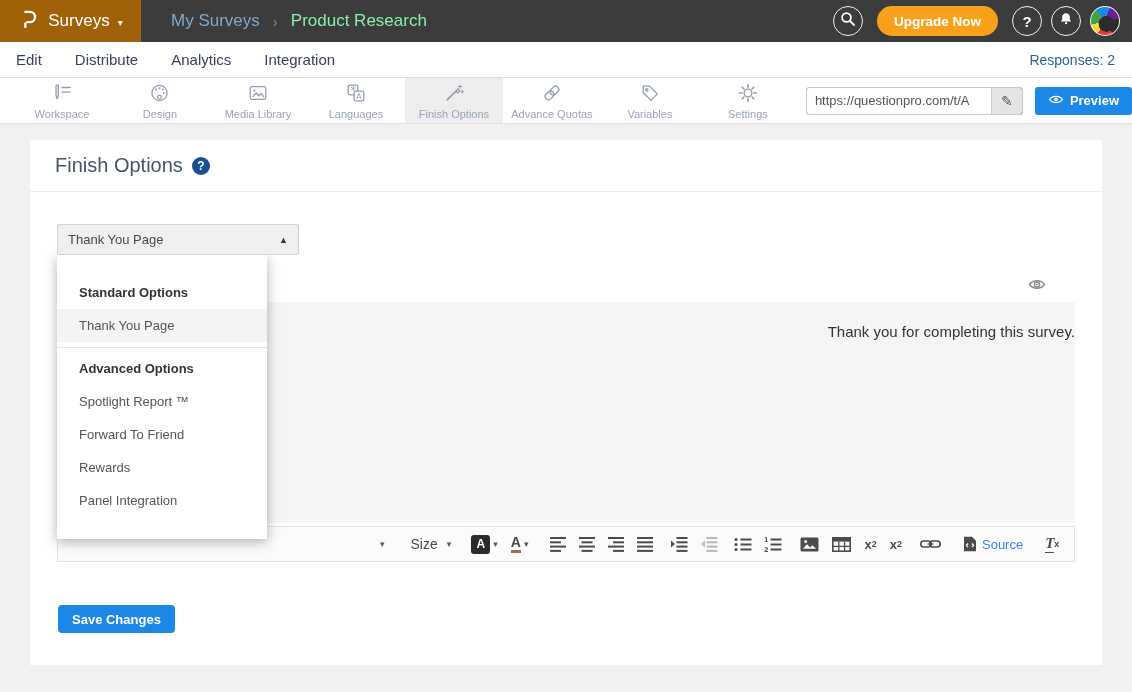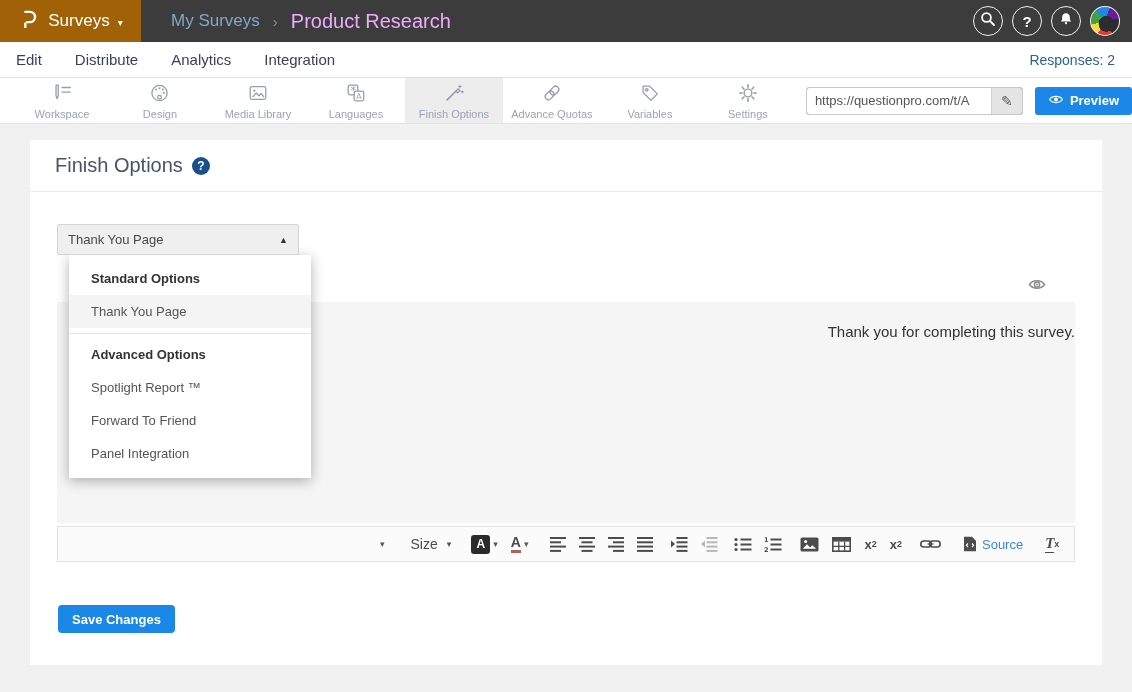--- a/index.html
+++ b/index.html
@@ -9,21 +9,21 @@
     -webkit-font-smoothing:antialiased;
   }
   
   .topbar{position:absolute;top:0;left:0;width:1132px;height:42px;background:#3c3c3c;display:flex;align-items:center;}
   .brand{width:141px;height:42px;background:#a16207;display:flex;align-items:center;justify-content:center;gap:8px;cursor:pointer;}
   .brand-label{color:#fff;font-size:17px;}
   .brand-caret{color:#fff;font-size:10px;margin-top:2px;}
   .crumbs{margin-left:30px;display:flex;align-items:center;gap:13px;}
   .crumb-parent{color:#7fa8cb;font-size:17px;}
   .crumb-sep{color:#8f8f8f;font-size:15px;}
-  .crumb-current{color:#f0abfc;font-size:20px;}
+  .crumb-current{color:#86efac;font-size:17px;}
   .top-right{margin-left:auto;display:flex;align-items:center;gap:9px;padding-right:12px;}
   .circle-btn{width:30px;height:30px;border-radius:50%;border:1.6px solid rgba(255,255,255,.92);box-sizing:border-box;display:flex;align-items:center;justify-content:center;color:#fff;cursor:pointer;background:transparent;}
   .help-circle{font-size:15px;font-weight:bold;}
   .upgrade-btn{height:30px;padding:0 17px;margin:0 5px;border:none;border-radius:15px;background:#f9a11b;color:#fff;font-weight:bold;font-size:13.5px;display:flex;align-items:center;cursor:pointer;font-family:inherit;}
   .avatar{width:30px;height:30px;border-radius:50%;border:1.6px solid rgba(255,255,255,.92);box-sizing:border-box;
     background:
       radial-gradient(circle at 55% 60%, #2c2c2c 34%, transparent 35%),
       conic-gradient(from 150deg,#e53935 0 60deg,#fdd835 60deg 105deg,#43a047 105deg 170deg,#1e88e5 170deg 230deg,#6a1b9a 230deg 290deg,#2c2c2c 290deg 360deg);
     cursor:pointer;}
   
@@ -61,21 +61,21 @@
   .disabled{opacity:.38;}
   .subsup{font-size:13px;font-weight:bold;color:#4a4a4a;}
   .subsup sub,.subsup sup{font-size:9px;}
   .src-label{font-size:13px;color:#3b82f6;margin-left:5px;}
   .tx i{font-family:"Liberation Serif",serif;font-weight:bold;font-size:15px;border-bottom:1.6px solid #4a4a4a;}
   .tx sub{font-size:9px;font-weight:bold;}
   .save-btn{position:absolute;left:28px;top:465px;height:28px;padding:0 14px;background:#1b87e6;border:none;border-radius:4px;color:#fff;font-size:13px;font-weight:bold;cursor:pointer;font-family:inherit;}
   
   .dd-select{position:absolute;left:27px;top:84px;width:242px;height:31px;background:#efefef;border:1px solid #d4d4d4;border-radius:2px;box-sizing:border-box;display:flex;align-items:center;padding:0 10px;font-size:13px;color:#484848;cursor:pointer;z-index:11;}
   .dd-select .up-caret{margin-left:auto;font-size:9px;color:#333;}
-  .dd-panel{position:absolute;left:39px;top:115px;width:242px;background:#fff;box-shadow:0 3px 12px rgba(0,0,0,.3);padding:8px 0;z-index:10;}
+  .dd-panel{position:absolute;left:27px;top:115px;width:210px;background:#fff;box-shadow:0 3px 12px rgba(0,0,0,.3);padding:22px 0;z-index:10;}
   .dd-header{height:32px;line-height:32px;padding-left:22px;font-weight:bold;font-size:13px;color:#333;}
   .dd-item{height:33px;line-height:33px;padding-left:22px;font-size:13px;color:#555;cursor:pointer;}
   .dd-item.selected{background:#f4f4f4;}
   .dd-item.annotated{outline:3px solid #e01c1c;}
   .dd-divider{border-top:1px solid #e4e4e4;margin:5px 0;}
 </style>
 </head>
 <body>
 
 <div class="topbar">
@@ -96,20 +96,21 @@
   </div>
   <div class="top-right">
     <div class="circle-btn">
       <span>
         <svg width="18" height="18" viewBox="0 0 18 18" fill="none" stroke="#fff" stroke-width="1.8" stroke-linecap="round">
           <circle cx="7.5" cy="7.5" r="4.4"></circle>
             <path d="M11 11 L15 15"></path>
         </svg>
       </span>
     </div>
+    <button class="upgrade-btn">Upgrade Now</button>
     <div class="circle-btn help-circle">
       <span>?</span>
     </div>
     <div class="circle-btn">
       <span>
         <svg width="18" height="18" viewBox="0 0 24 24" fill="#fff">
           <path d="M12 4.4 c3.1 0 5.1 2.3 5.1 5.1 v3.3 l1.7 2.4 H5.2 L6.9 12.8 V9.5 c0-2.8 2-5.1 5.1-5.1 z"></path>
           <circle cx="12" cy="17.6" r="1.5"></circle>
         </svg>
       </span>
@@ -379,15 +380,16 @@
     <span>Thank You Page</span>
     <span class="up-caret">▲</span>
   </div>
   <div class="dd-panel">
     <div class="dd-header">Standard Options</div>
     <div class="dd-item selected">Thank You Page</div>
     <div class="dd-divider"></div>
     <div class="dd-header">Advanced Options</div>
     <div class="dd-item">Spotlight Report ™</div>
     <div class="dd-item">Forward To Friend</div>
+    <div class="dd-item">Rewards</div>
     <div class="dd-item">Panel Integration</div>
   </div>
 </div>
 
 </body></html>

